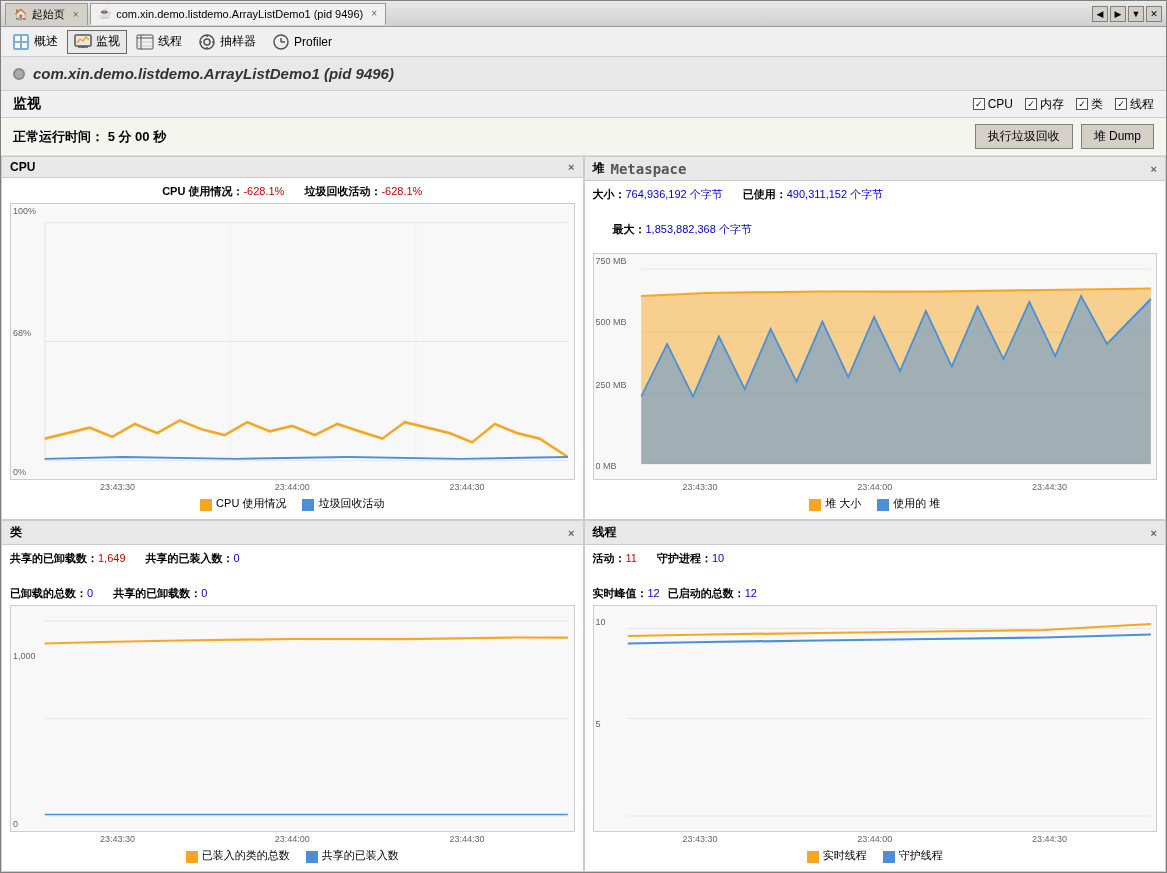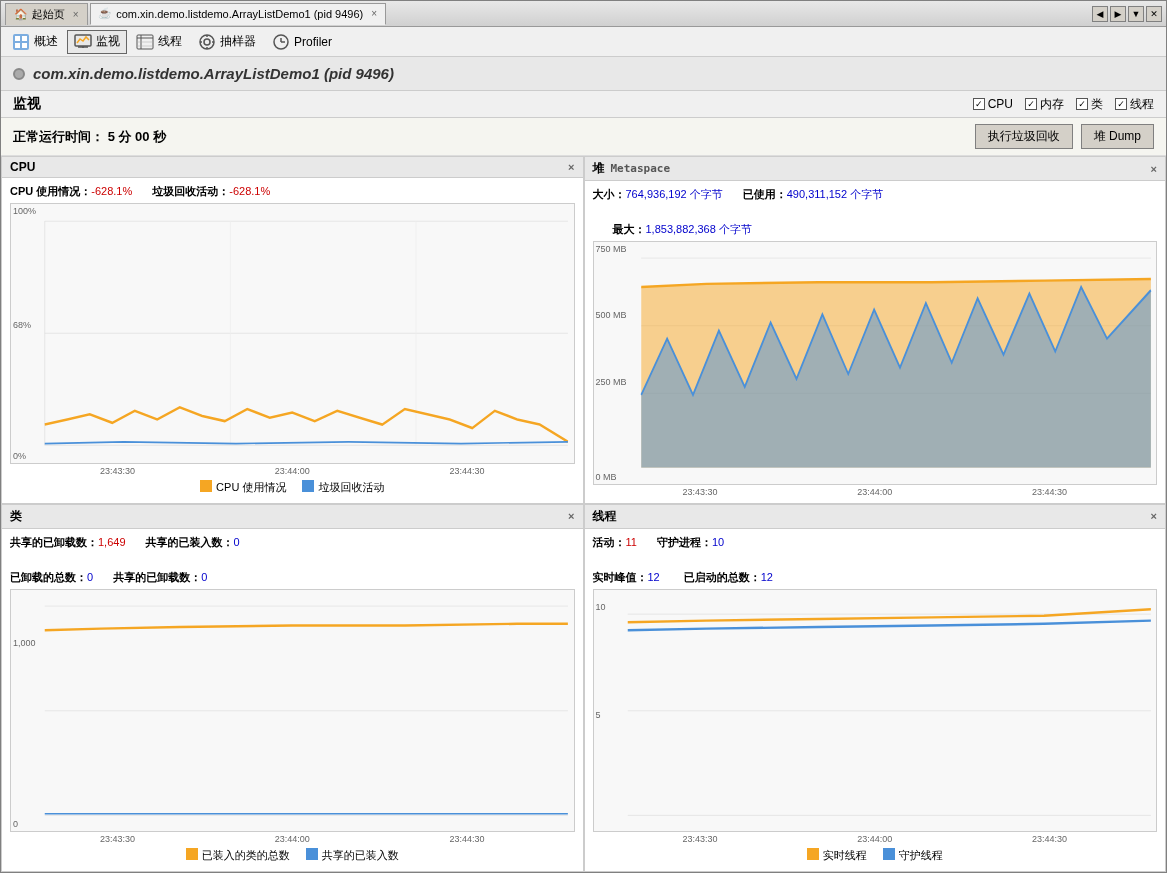--- a/index.html
+++ b/index.html
@@ -43,35 +43,35 @@
     
     
     .charts-grid { display: grid; grid-template-columns: 1fr 1fr; flex: 1; }
     
     
     .chart-panel { border: 1px solid #ccc; background: #fff; display: flex; flex-direction: column; }
     .chart-panel-header { background: #e8e8e8; border-bottom: 1px solid #ccc; padding: 3px 8px; display: flex; align-items: center; justify-content: space-between; font-size: 12px; font-weight: bold; }
     .chart-panel-header-left { display: flex; align-items: center; gap: 6px; }
     .close-x { cursor: pointer; font-size: 11px; color: #666; }
     .chart-body { flex: 1; padding: 6px 8px; display: flex; flex-direction: column; }
-    .chart-stats { display: flex; gap: 20px; margin-bottom: 4px; flex-wrap: wrap; }
+    .chart-stats { display: flex; gap: 20px; margin-bottom: 4px; flex-wrap: wrap; justify-content: center; }
     .stat-item { font-size: 11px; }
     .stat-item span { color: #0000cc; }
     .chart-area { flex: 1; position: relative; border: 1px solid #ccc; background: #f8f8f8; min-height: 150px; overflow: hidden; }
     .chart-legend { display: flex; gap: 16px; justify-content: center; padding: 4px 0 2px; font-size: 11px; }
-    .legend-item { display: flex; align-items: flex-start; gap: 4px; }
+    .legend-item { display: flex; align-items: flex-end; gap: 4px; }
     .legend-color { width: 12px; height: 12px; }
     
     
     svg { width: 100%; height: 100%; }
     
     .y-axis-label { position: absolute; left: 2px; font-size: 9px; color: #666; }
     .x-axis-labels { display: flex; justify-content: space-around; font-size: 9px; color: #666; margin-top: 2px; padding: 0 20px; }
     
-    .metaspace-tag { font-family: monospace; font-size: 11px; color: #555; }
+    .metaspace-tag { font-family: monospace; font-size: 14px; color: #555; }
   </style>
 </head>
 <body>
 
 <div class="window">
 
   <div class="title-bar">
     <div class="tab">
       <span>🏠</span>
       <span>起始页</span>
@@ -265,43 +265,53 @@
               <span class="stat-item">
                 <b>已使用：</b><span style="color:#0000cc;">490,311,152 个字节</span>
               </span>
             </div>
             <div style="width:100%;margin-left:20px;">
               <span class="stat-item">
                 <b>最大：</b><span style="color:#0000cc;">1,853,882,368 个字节</span>
               </span>
             </div>
           </div>
-          <div class="chart-area" style="flex:1;position:relative;">
+          <div class="chart-area" style="flex:1;position:relative;margin-top:12px;">
             <div class="y-axis-label" style="top:2px;">750 MB</div>
             <div class="y-axis-label" style="top:28%;">500 MB</div>
             <div class="y-axis-label" style="top:56%;">250 MB</div>
-            <div class="y-axis-label" style="bottom:2px;">0 MB</div>
+            <div class="y-axis-label" style="bottom:8px;">0 MB</div>
             <svg viewBox="0 0 500 150" preserveAspectRatio="none">
 
               <line x1="42" y1="10" x2="495" y2="10" stroke="#ddd" stroke-width="0.5"></line>
               <line x1="42" y1="52" x2="495" y2="52" stroke="#ddd" stroke-width="0.5"></line>
               <line x1="42" y1="94" x2="495" y2="94" stroke="#ddd" stroke-width="0.5"></line>
               <line x1="42" y1="140" x2="495" y2="140" stroke="#ddd" stroke-width="0.5"></line>
 
               <polygon points="42,28 100,26 200,25 300,25 400,24 495,23 495,140 42,140" fill="#f5a623" opacity="0.5"></polygon>
               <polyline points="42,28 100,26 200,25 300,25 400,24 495,23" fill="none" stroke="#f5a623" stroke-width="1.5"></polyline>
 
               <polygon points="42,95 65,60 88,95 111,55 134,90 157,50 180,85 203,45 226,82 249,42 272,78 295,38 318,75 341,35 364,70 387,32 410,68 433,28 456,60 495,30 495,140 42,140" fill="#4a90d9" opacity="0.5"></polygon>
               <polyline points="42,95 65,60 88,95 111,55 134,90 157,50 180,85 203,45 226,82 249,42 272,78 295,38 318,75 341,35 364,70 387,32 410,68 433,28 456,60 495,30" fill="none" stroke="#4a90d9" stroke-width="1.5"></polyline>
             </svg>
           </div>
           <div class="x-axis-labels">
             <span>23:43:30</span>
             <span>23:44:00</span>
             <span>23:44:30</span>
+          </div>
+          <div class="chart-legend">
+            <div class="legend-item">
+              <div class="legend-color" style="background:#f5a623;"></div>
+              <span>堆 大小</span>
+            </div>
+            <div class="legend-item">
+              <div class="legend-color" style="background:#4a90d9;"></div>
+              <span>使用的 堆</span>
+            </div>
           </div>
         </div>
       </div>
 
       <div class="chart-panel" style="border-right:1px solid #ccc;">
         <div class="chart-panel-header">
           <div class="chart-panel-header-left">
             <span>类</span>
           </div>
           <span class="close-x">×</span>
@@ -366,21 +376,21 @@
         <div class="chart-body">
           <div class="chart-stats" style="flex-wrap:wrap;">
             <div style="display:flex;gap:20px;width:100%;">
               <span class="stat-item">
                 <b>活动：</b><span style="color:#cc0000;">11</span>
               </span>
               <span class="stat-item">
                 <b>守护进程：</b><span style="color:#0000cc;">10</span>
               </span>
             </div>
-            <div style="display:flex;gap:24px;width:100%;">
+            <div style="display:flex;gap:8px;width:100%;">
               <span class="stat-item">
                 <b>实时峰值：</b><span style="color:#0000cc;">12</span>
               </span>
               <span class="stat-item">
                 <b>已启动的总数：</b><span style="color:#0000cc;">12</span>
               </span>
             </div>
           </div>
           <div class="chart-area" style="flex:1;position:relative;">
             <div class="y-axis-label" style="top:5%;">10</div>

